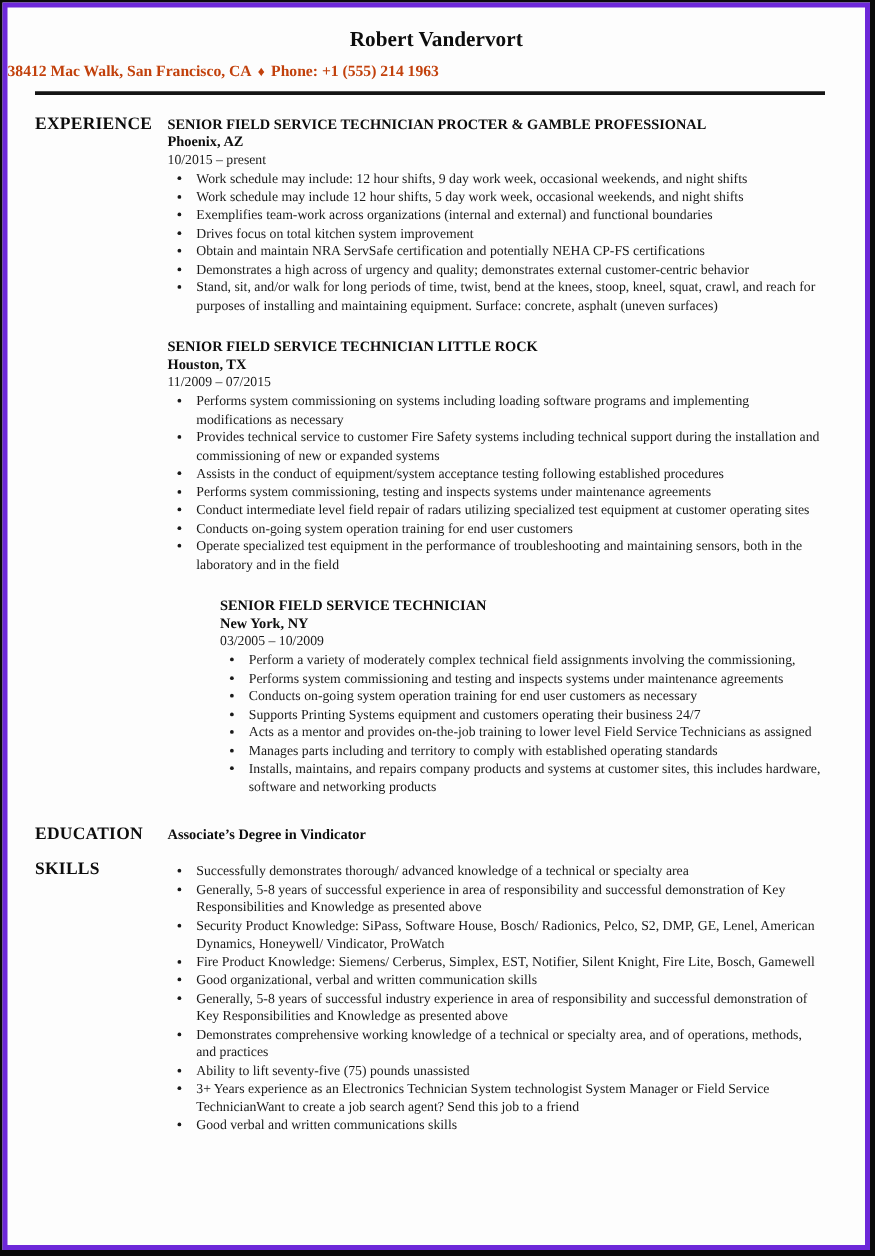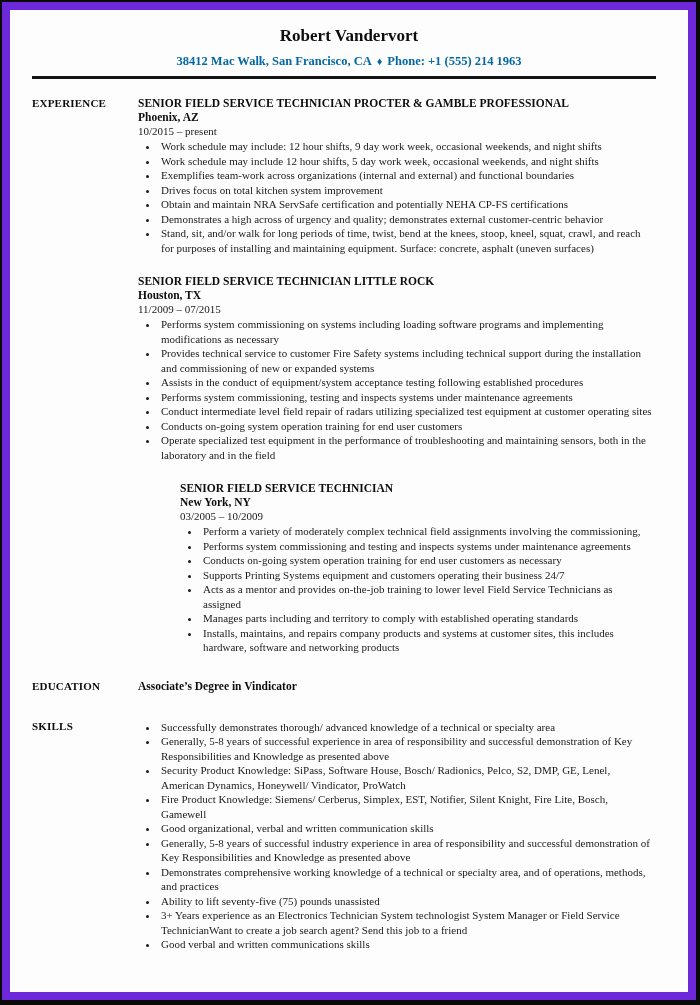--- a/index.html
+++ b/index.html
@@ -8,55 +8,55 @@
     background:#0a0a0a;
     font-family:"Liberation Serif", serif;
     color:#1a1a1a;
     position:relative;
     overflow:hidden;
   }
   .page {
     position:absolute;
     top:2px; left:2px; right:4px; bottom:5px;
     background:#fdfdfd;
-    border:8px solid #6d28d9;
+    border:4px solid #6d28d9;
     box-sizing:border-box;
     overflow:hidden;
   }
   .header { padding-top:16px; }
   .name {
     text-align:center;
     font-weight:bold;
     font-size:17px;
     line-height:20px;
     color:#0d0d0d;
   }
   .contact {
-    text-align:center;
+    text-align:left;
     font-weight:bold;
     font-size:12.5px;
     line-height:14px;
     margin-top:8px;
-    color:#0369a1;
+    color:#c2410c;
   }
   .contact .diamond { margin:0 5px; font-size:11px; }
   .divider {
     border:0;
     border-top:3px solid #141414;
     margin:8px 32px 0 22px;
   }
   .sections { padding:0 35px 0 22px; }
   .section {
     display:grid;
     grid-template-columns:106px 1fr;
     margin-top:17px;
   }
   .section-label {
     font-weight:bold;
-    font-size:11px;
+    font-size:14px;
     line-height:14px;
     letter-spacing:0.2px;
     color:#0d0d0d;
   }
   .job { margin-bottom:19px; }
   .job:last-child { margin-bottom:0;margin-left:42px; }
   .job-title, .job-location {
     font-weight:bold;
     font-size:11.5px;
     line-height:14px;
@@ -76,21 +76,21 @@
     line-height:14.5px;
     padding-left:2px;
   }
   .edu-school, .edu-degree {
     font-weight:bold;
     font-size:11.5px;
     line-height:15px;
     color:#0d0d0d;
   }
   .section-education { margin-top:24px; }
-  .section-skills { margin-top:25px; }
+  .section-skills { margin-top:13px; }
 </style>
 </head>
 <body>
 
 <div class="page">
 
   <div class="header">
     <div class="name">Robert Vandervort</div>
     <div class="contact">
       <span>38412 Mac Walk, San Francisco, CA</span><span class="diamond">♦</span><span>Phone: +1 (555) 214 1963</span>

